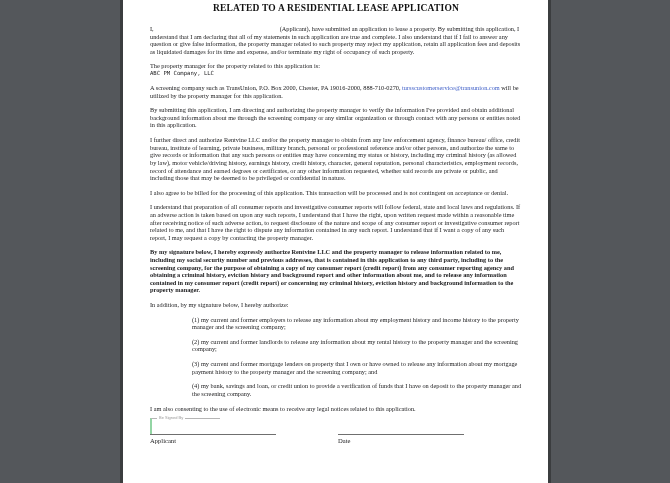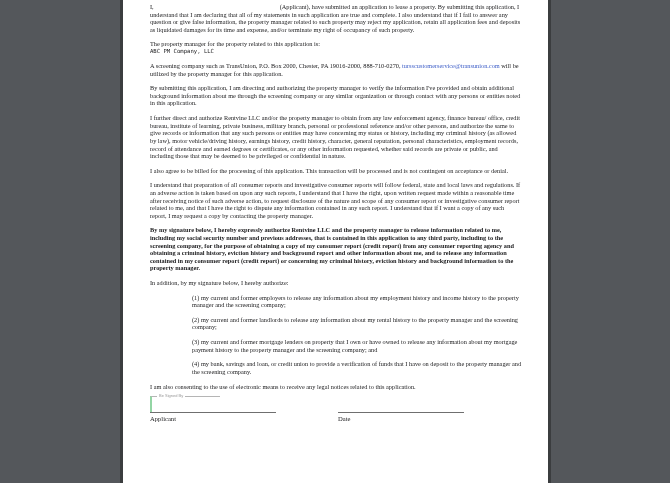--- a/index.html
+++ b/index.html
@@ -97,20 +97,21 @@
     color: #1c1c1e;
   }
 </style>
 </head>
 <body>
 
 <div class="viewer">
   <div class="page">
     <div class="content">
 
+      <div class="doc-title">RELATED TO A RESIDENTIAL LEASE APPLICATION</div>
 
       <p class="para"><span>I,</span><span class="applicant-blank"></span><span>(Applicant), have submitted an application to lease a property. By submitting this application, I understand that I am declaring that all of my statements in such application are true and complete. I also understand that if I fail to answer any question or give false information, the property manager related to such property may reject my application, retain all application fees and deposits as liquidated damages for its time and expense, and/or terminate my right of occupancy of such property.</span></p>
 
       <p class="para tight">The property manager for the property related to this application is:</p>
       <p class="mono-line">ABC PM Company, LLC</p>
 
       <p class="para"><span>A screening company such as TransUnion, P.O. Box 2000, Chester, PA 19016-2000, 888-710-0270, </span><a class="email-link">tursscustomerservice@transunion.com</a><span> will be utilized by the property manager for this application.</span></p>
 
       <p class="para">By submitting this application, I am directing and authorizing the property manager to verify the information I've provided and obtain additional background information about me through the screening company or any similar organization or through contact with any persons or entities noted in this application.</p>
 

